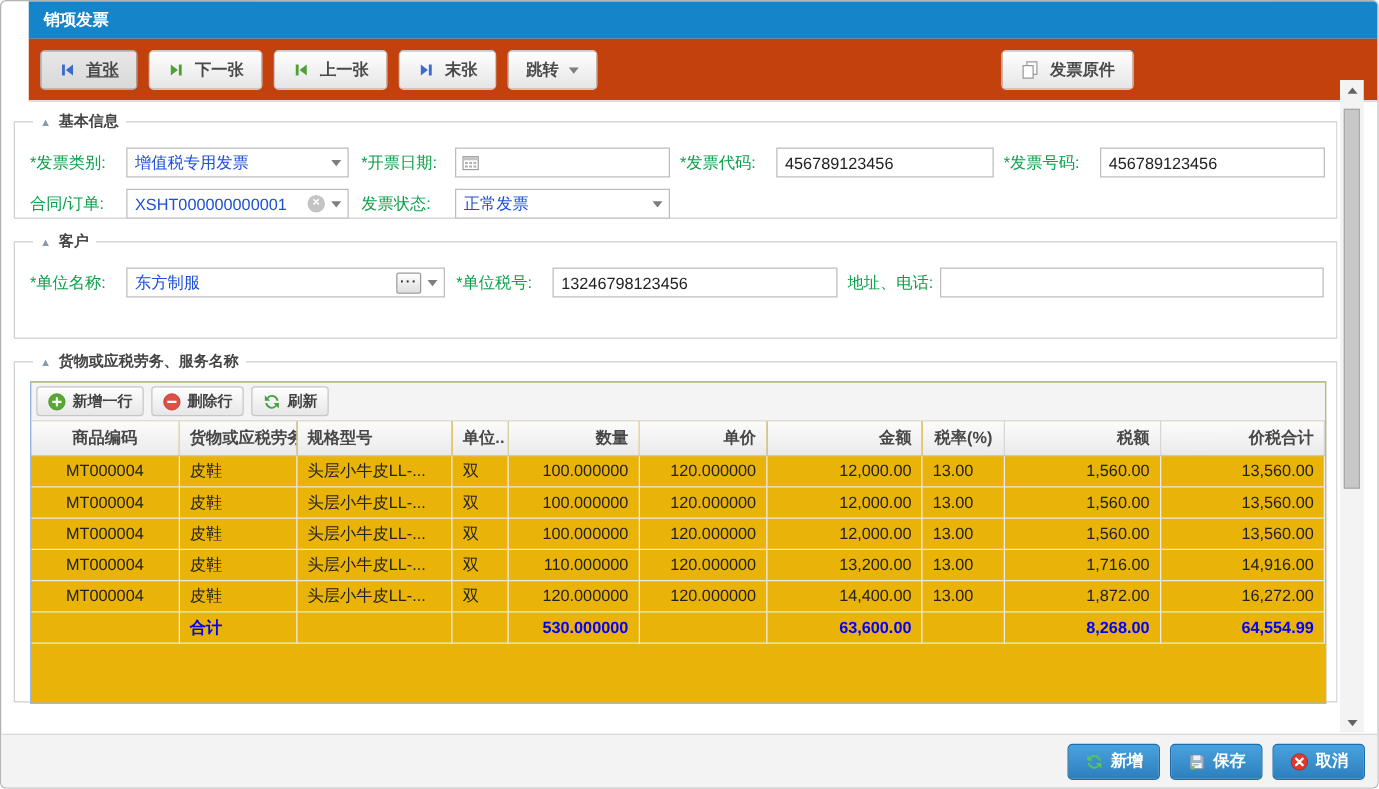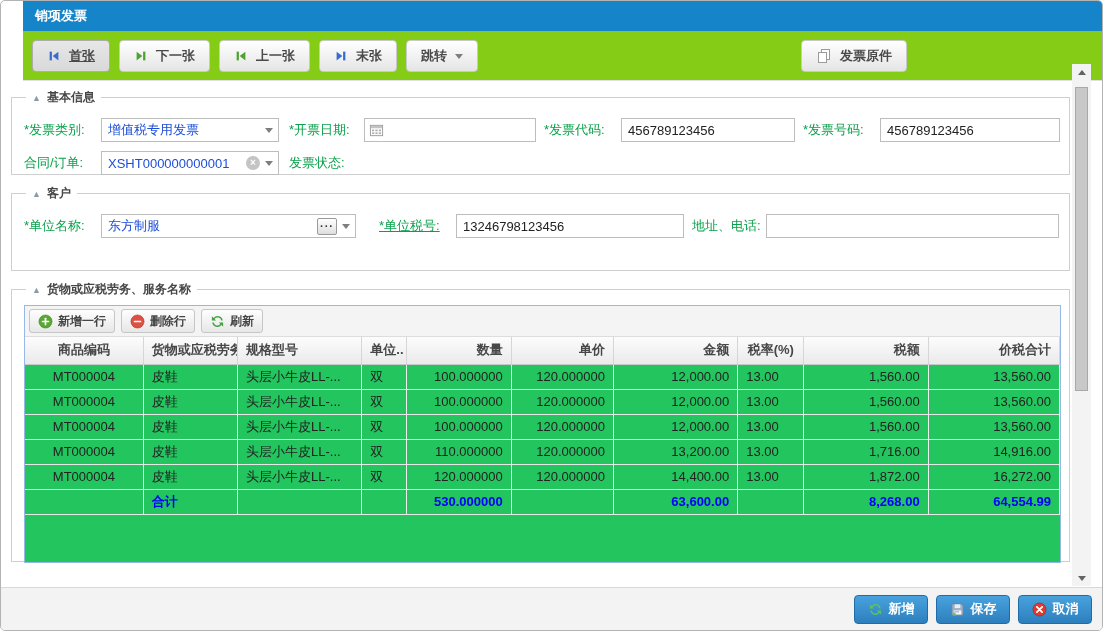--- a/index.html
+++ b/index.html
@@ -14,21 +14,21 @@
 
   
   .titlebar {
     height: 30px; background: #1584c9; color: #fff;
     display: flex; align-items: center; padding: 0 12px;
     font-size: 13px; font-weight: bold;
   }
 
   
   .toolbar {
-    height: 50px; background: #84cc16; border-bottom: 1px solid #e0e0e0;
+    height: 50px; background: #c2410c; border-bottom: 1px solid #e0e0e0;
     display: flex; align-items: flex-start; gap: 9px; padding: 9px 0 0 9px;
   }
   .tbtn {
     height: 32px; padding: 0 14px; border: 1px solid #c9c9c9; border-radius: 4px;
     background: linear-gradient(#ffffff, #e5e5e5);
     color: #4a4a4a; font-size: 13px; font-weight: bold;
     display: inline-flex; align-items: center; gap: 8px; cursor: pointer;
     font-family: inherit;
   }
   .tbtn.pressed { background: linear-gradient(#e7e7e7,#d9d9d9); border-color:#adadad; }
@@ -52,21 +52,21 @@
     font-size: 12px; font-weight: bold; color: #454545;
     padding: 0 6px; margin-left: 2px;
     display: flex; align-items: center; gap: 6px;
   }
   .tri { font-size: 9px; color: #8d9aa8; cursor: pointer; font-weight: normal; }
 
   .frow { display: flex; align-items: center; height: 26px; margin-top: 7px; }
   .flabel { font-size: 13px; color: #0aa04a; white-space: nowrap; overflow: hidden; }
 
   .w77 { width: 77px; } .w75 { width: 75px; } .w74 { width: 74px; } .w95 { width: 95px; }
-  .ml10 { margin-left: 10px; } .ml9 { margin-left: 23px; text-decoration: underline; } .ml8 { margin-left: 8px; }
+  .ml10 { margin-left: 10px; } .ml9 { margin-left: 9px; } .ml8 { margin-left: 8px; }
 
   .tinput, .combo {
     height: 24px; border: 1px solid #bdbdbd; background: #fff;
   }
   .tinput { font-size: 13px; color: #222; padding: 0 6px; font-family: inherit; }
   input.bare {
     border: none; outline: none; flex: 1; min-width: 0; height: 100%;
     font-size: 13px; color: #1d4ed8; padding: 0 6px; font-family: inherit; background: transparent;
   }
   .combo { display: inline-flex; align-items: center; }
@@ -83,21 +83,21 @@
     letter-spacing: 1px;
   }
   .icon-zone { width: 22px; display: flex; align-items: center; justify-content: center; cursor: pointer; }
 
   
   .fw178 { width: 178px; } .fw172 { width: 172px; } .fw174 { width: 174px; }
   .fw180 { width: 180px; } .fw255 { width: 255px; } .fw228 { width: 228px; }
   .fw264 { width: 264px; } .fwflex { flex: 1; margin-right: 2px; }
 
   
-  .grid { border: 1px solid #95b8e7; margin-top: 3px; height: 258px; background: #22c55e; overflow: hidden; }
+  .grid { border: 1px solid #95b8e7; margin-top: 3px; height: 258px; background: #eab308; overflow: hidden; }
   .grid-toolbar {
     height: 31px; background: #f4f4f4; border-bottom: 1px solid #dddddd;
     display: flex; align-items: center; gap: 6px; padding: 0 4px;
   }
   .gbtn {
     height: 24px; padding: 0 8px; border: 1px solid #c6c6c6; border-radius: 3px;
     background: linear-gradient(#fefefe,#e7e7e7);
     color: #444; font-size: 12px; font-weight: bold;
     display: inline-flex; align-items: center; gap: 5px; cursor: pointer; font-family: inherit;
   }
@@ -236,20 +236,26 @@
       <div class="frow">
         <span class="flabel w77">合同/订单:</span>
         <div class="combo fw178">
           <input class="bare" value="XSHT000000000001" style="">
           <span class="clear-circle">×</span>
           <span class="arrow-zone">
               <span class="caret"></span>
             </span>
         </div>
         <span class="flabel w75 ml10">发票状态:</span>
+        <div class="combo fw172">
+          <input class="bare" value="正常发票" style="">
+          <span class="arrow-zone">
+              <span class="caret"></span>
+            </span>
+        </div>
       </div>
     </fieldset>
 
     <fieldset class="fs-customer">
       <legend>
         <span class="tri">▲</span>
         <span>客户</span>
       </legend>
       <div class="frow">
         <span class="flabel w77">*单位名称:</span>

